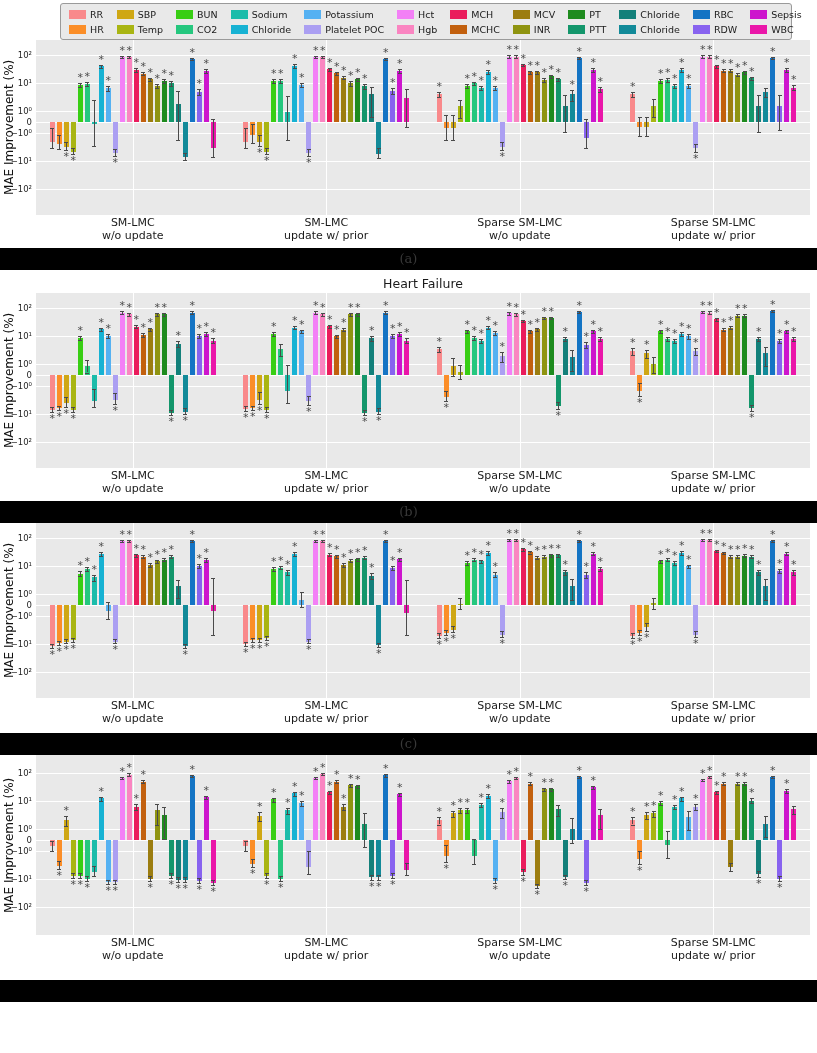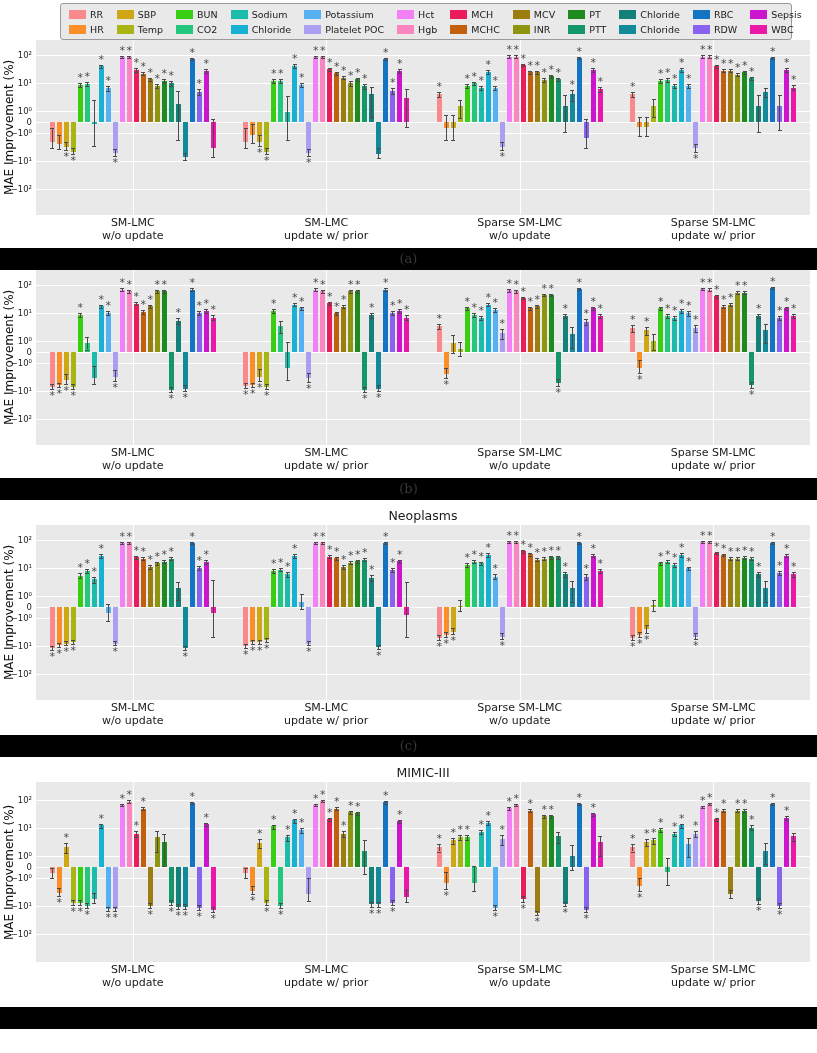--- a/index.html
+++ b/index.html
@@ -634,20 +634,21 @@
             <div>w/o update</div>
           </div>
           <div class="xlab" style="left: 677.25px;">
             <div>Sparse SM-LMC</div>
             <div>update w/ prior</div>
           </div>
         </div>
       </div>
       <div class="strip" style="margin-top: 6px;"><span>(a)</span></div>
       <div class="panel">
+        <div class="ptitle" style="margin-top: 6px;">Heart Failure</div>
         <div class="plot" style="height: 175px;">
           <div class="ylab">MAE Improvement (%)</div>
           <div class="gridh" style="top: 15px;"></div>
           <div class="ytick" style="top: 10.25px;">10²</div>
           <div class="gridh" style="top: 43px;"></div>
           <div class="ytick" style="top: 38.25px;">10¹</div>
           <div class="gridh" style="top: 71px;"></div>
           <div class="ytick" style="top: 66.25px;">10⁰</div>
           <div class="gridh" style="top: 82px;"></div>
           <div class="ytick" style="top: 77.25px;">0</div>
@@ -1147,21 +1148,20 @@
             <div>w/o update</div>
           </div>
           <div class="xlab" style="left: 677.25px;">
             <div>Sparse SM-LMC</div>
             <div>update w/ prior</div>
           </div>
         </div>
       </div>
       <div class="strip" style="margin-top: 6px;"><span>(b)</span></div>
       <div class="panel">
-        <div class="ptitle" style="margin-top: 8px;">Neoplasms</div>
         <div class="plot" style="height: 175px;">
           <div class="ylab">MAE Improvement (%)</div>
           <div class="gridh" style="top: 15px;"></div>
           <div class="ytick" style="top: 10.25px;">10²</div>
           <div class="gridh" style="top: 43px;"></div>
           <div class="ytick" style="top: 38.25px;">10¹</div>
           <div class="gridh" style="top: 71px;"></div>
           <div class="ytick" style="top: 66.25px;">10⁰</div>
           <div class="gridh" style="top: 82px;"></div>
           <div class="ytick" style="top: 77.25px;">0</div>
@@ -1661,21 +1661,20 @@
             <div>w/o update</div>
           </div>
           <div class="xlab" style="left: 677.25px;">
             <div>Sparse SM-LMC</div>
             <div>update w/ prior</div>
           </div>
         </div>
       </div>
       <div class="strip" style="margin-top: 8px;"><span>(c)</span></div>
       <div class="panel">
-        <div class="ptitle" style="margin-top: 8px;">MIMIC-III</div>
         <div class="plot" style="height: 180px;">
           <div class="ylab">MAE Improvement (%)</div>
           <div class="gridh" style="top: 18px;"></div>
           <div class="ytick" style="top: 12.6px;">10²</div>
           <div class="gridh" style="top: 46px;"></div>
           <div class="ytick" style="top: 40.6px;">10¹</div>
           <div class="gridh" style="top: 74px;"></div>
           <div class="ytick" style="top: 68.6px;">10⁰</div>
           <div class="gridh" style="top: 85px;"></div>
           <div class="ytick" style="top: 79.6px;">0</div>

